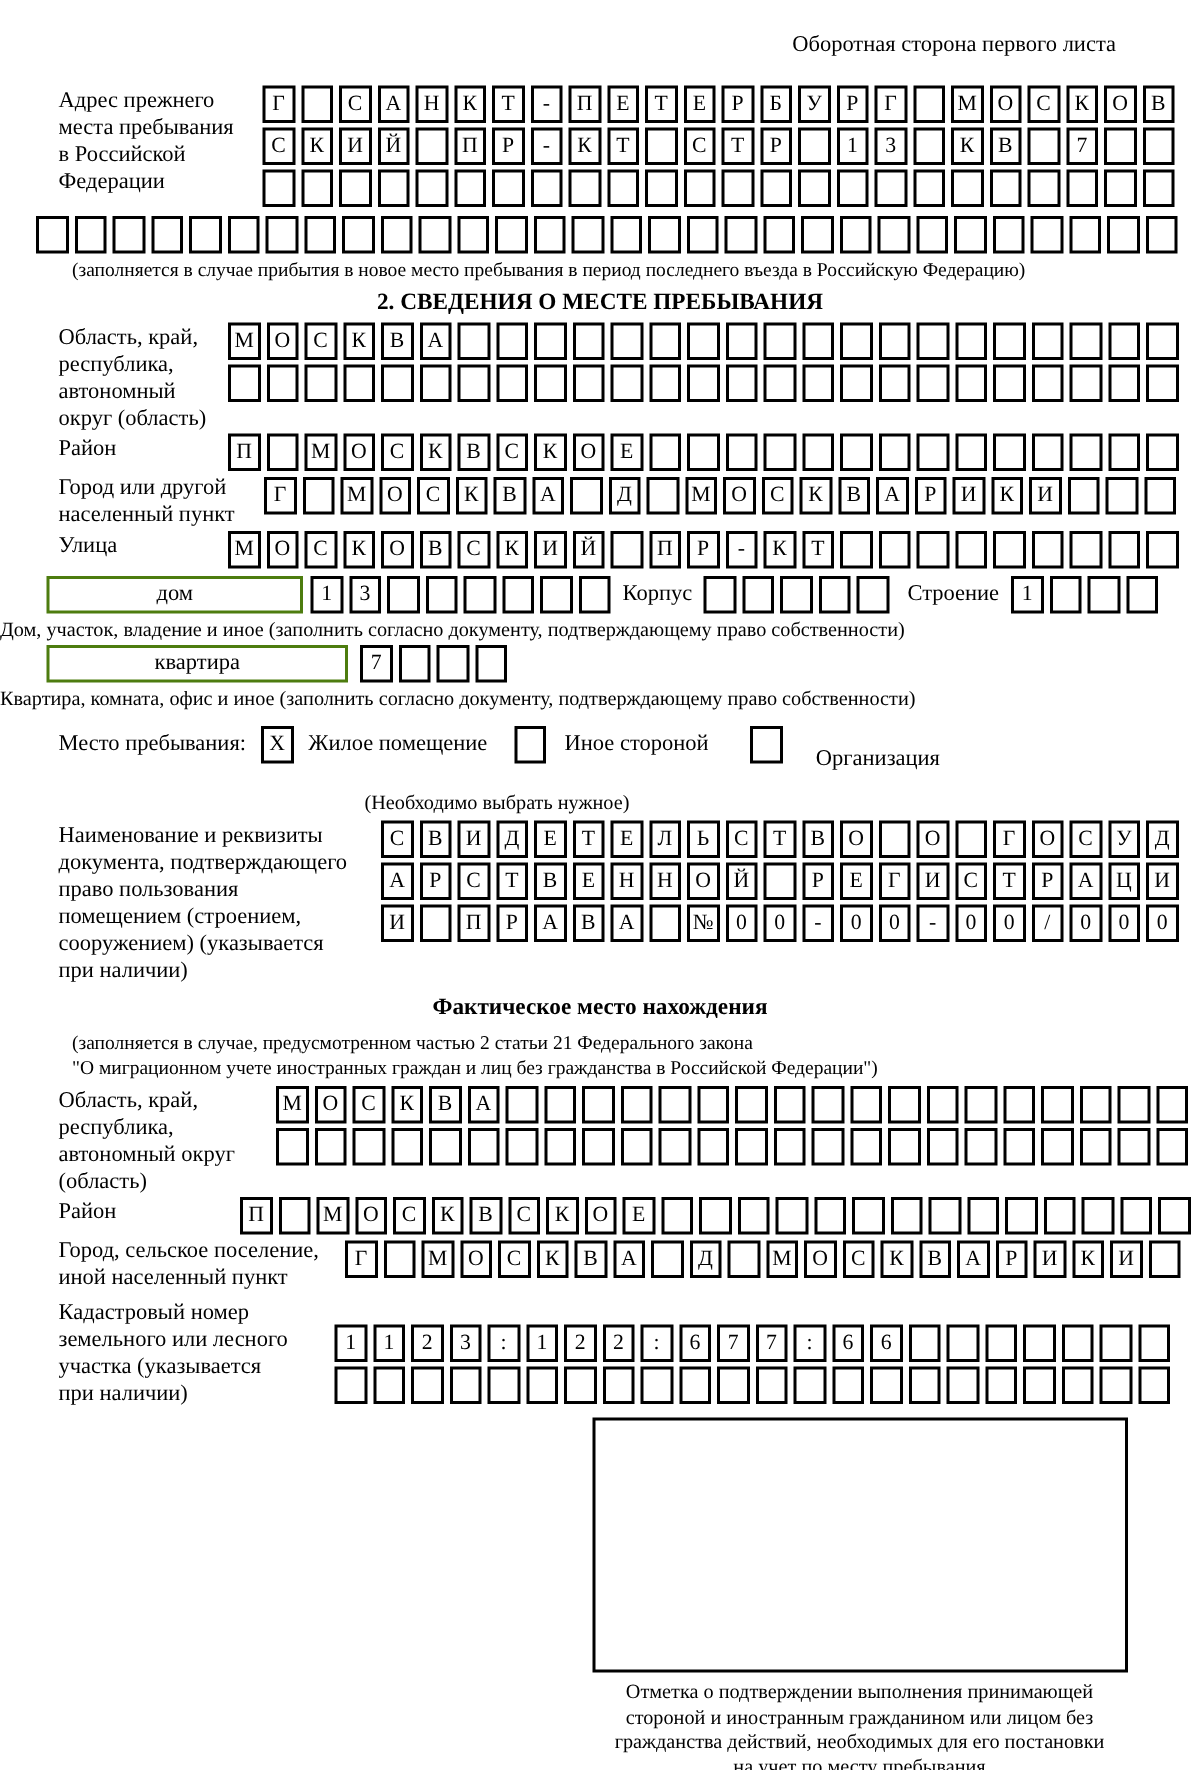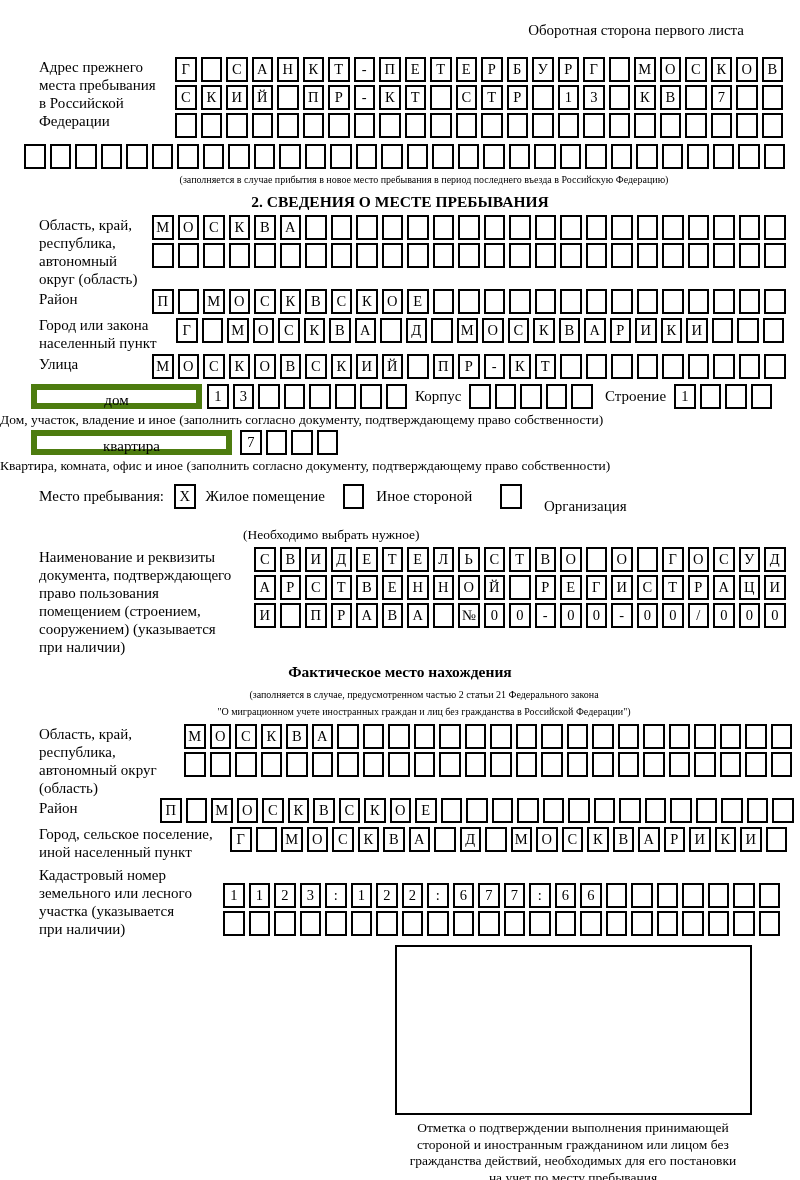--- a/index.html
+++ b/index.html
@@ -15,24 +15,24 @@
   .cells{display:flex;gap:4px;}
   .cell{
     box-sizing:border-box;flex:none;
     width:21.5px;height:25px;border:2px solid #000;
     font-size:14.5px;line-height:20px;text-align:center;
     background:#fff;
   }
   .rows{display:flex;flex-direction:column;gap:3px;}
   .field{position:relative;}
   .flabel{position:absolute;left:39px;top:1px;font-size:15px;line-height:18px;white-space:nowrap;}
-  .note-center{text-align:center;font-size:10px;line-height:17px;margin-left:48px;}
+  .note-center{text-align:left;font-size:13px;line-height:17px;margin-left:48px;}
   .note-left{font-size:13.5px;line-height:17px;}
   .sec-title{text-align:center;font-weight:bold;font-size:15.5px;line-height:20px;}
-  .wide-box{box-sizing:border-box;flex:none;border:6px solid #4d7c0f;height:25px;text-align:center;font-size:15px;line-height:21px;background:#fff;}
+  .wide-box{box-sizing:border-box;flex:none;border:2px solid #4d7c0f;height:25px;text-align:center;font-size:15px;line-height:21px;background:#fff;}
   .inline-row{display:flex;align-items:center;}
   .inline-label{white-space:nowrap;font-size:15px;}
   .stamp-box{box-sizing:border-box;margin-left:395px;width:357px;height:170px;border:2px solid #000;background:#fff;}
   .stamp-caption{width:400px;margin-left:373px;text-align:center;font-size:13.5px;line-height:16.5px;}
   .mt2{margin-top:2px;}.mt3{margin-top:3px;}.mt4{margin-top:4px;}.mt5{margin-top:5px;}
 </style>
 </head>
 <body>
 
 <div class="page">
@@ -254,21 +254,21 @@
         <div class="cell"></div>
         <div class="cell"></div>
         <div class="cell"></div>
         <div class="cell"></div>
         <div class="cell"></div>
       </div>
   </div>
 
   <div class="field mt4" style="min-height:36px;">
     <div class="flabel" style="top:-2px;">
-      <div>Город или закона</div>
+      <div>Город или другой</div>
       <div>населенный пункт</div>
     </div>
     <div class="cells" style="margin-left:176px;">
         <div class="cell">Г</div>
         <div class="cell"></div>
         <div class="cell">М</div>
         <div class="cell">О</div>
         <div class="cell">С</div>
         <div class="cell">К</div>
         <div class="cell">В</div>

